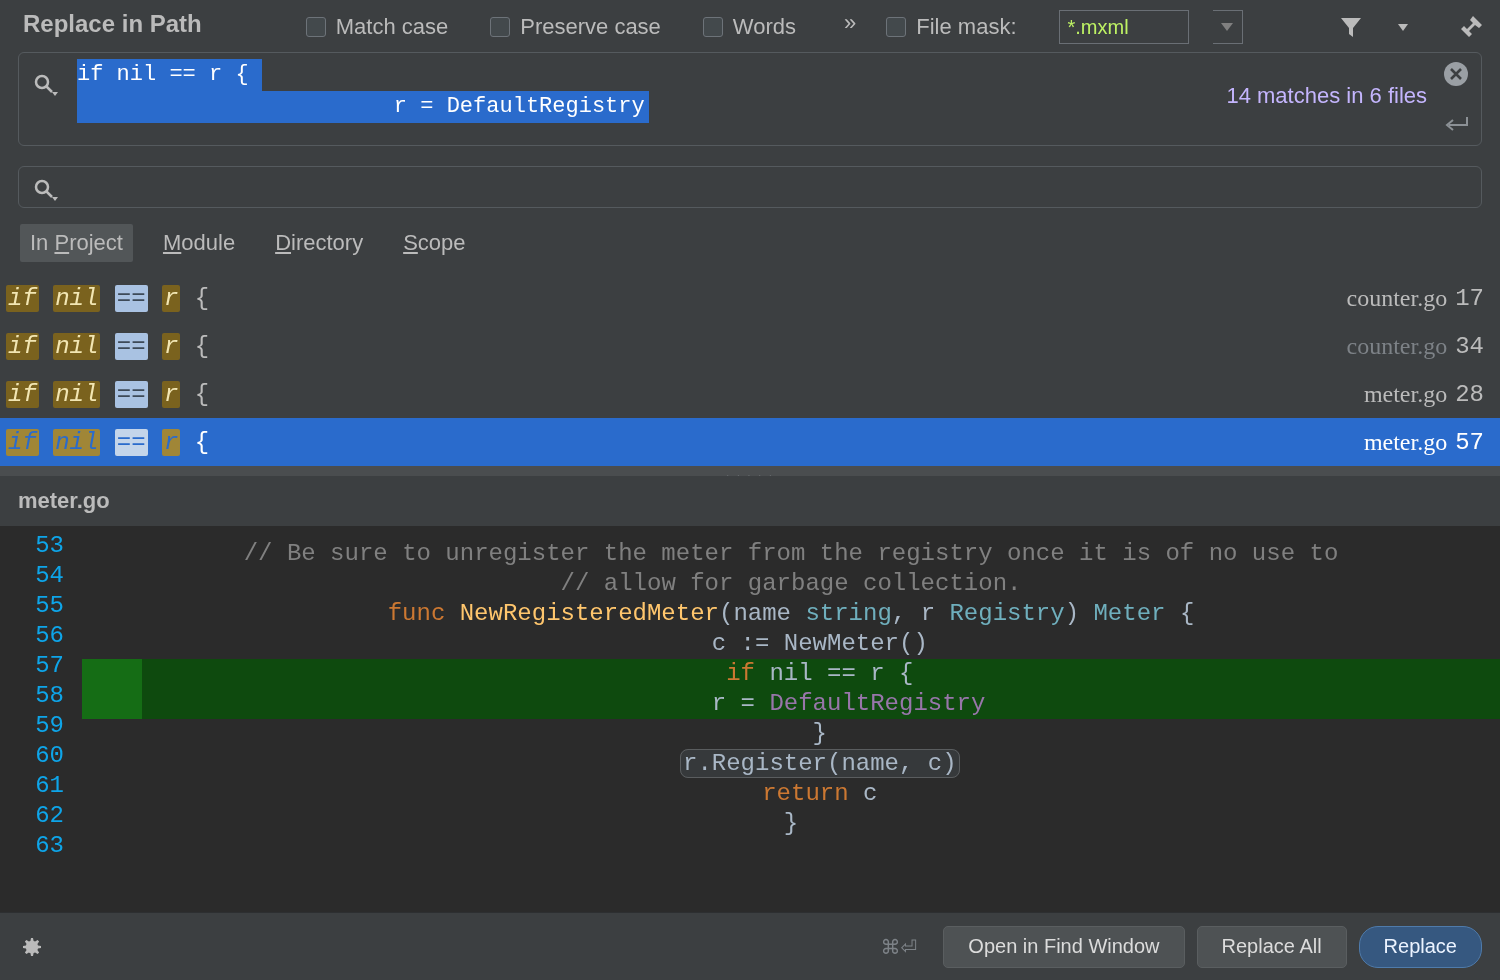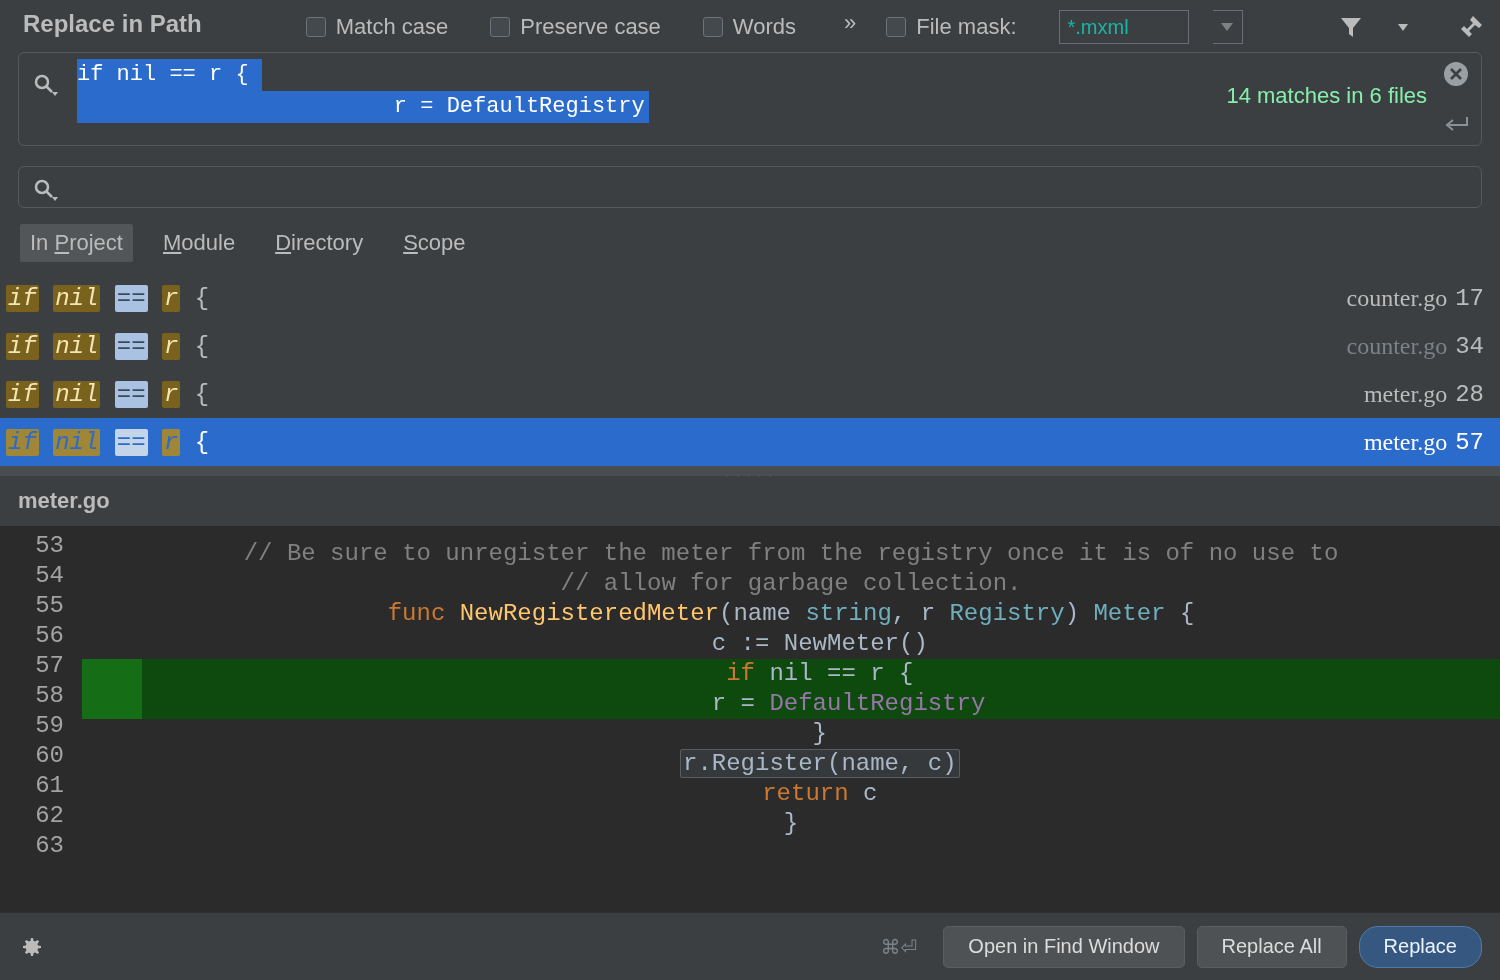--- a/index.html
+++ b/index.html
@@ -24,21 +24,21 @@
   }
   .chk-group { display:flex; align-items:center; margin-right:18px; }
   .chkbox {
     width:20px; height:20px; border:1px solid #6d7379; border-radius:3px;
     background:#43494c; margin-right:10px;
   }
   .chk-label { color:#bbbbbb; font-size:22px; }
   .more-glyph { font-size:22px; color:#bbbbbb; margin:0 6px; }
   .mask-input {
     width:130px; height:34px; border:1px solid #6a6f75; background:#3c3f41;
-    color:#14b8a6; font-size:20px; padding:0 8px;
+    color:#bef264; font-size:20px; padding:0 8px;
     display:flex; align-items:center;
   }
   .mask-drop {
     width:30px; height:34px; border:1px solid #6a6f75; border-left:none;
     background:#3c3f41; display:flex; align-items:center; justify-content:center;
   }
   .mask-drop svg path{ fill:#808080; }
   .spacer { flex:1; }
   .tool-icon {
     width:34px; height:34px; display:flex; align-items:center; justify-content:center;
@@ -65,21 +65,21 @@
   }
   .sel {
     background:#2a6bcc; color:#ffffff;
     display:inline-block;
     white-space:pre;
   }
   .sel.line2 { padding-right:4px; }
   .search-field .cb svg { fill:#9a9fa4; }
   .result-count {
     position:absolute; top:30px; right:54px;
-    color:#86efac; font-size:22px;
+    color:#c4b5fd; font-size:22px;
   }
   .clear-btn {
     position:absolute; top:8px; right:12px;
     width:26px; height:26px;
   }
   .enter-hint {
     position:absolute; bottom:6px; right:12px;
     color:#8c9196;
   }
   
@@ -144,21 +144,21 @@
     padding:12px 18px; font-weight:bold;
     border-bottom:1px solid #2b2b2b;
   }
   .code-area {
     display:flex; flex:1;
     font-family:"Menlo","Monaco","Courier New",monospace;
     font-size:24px; line-height:30px;
   }
   .gutter {
     width:82px; text-align:right; padding-right:18px; padding-top:4px;
-    color:#a3a3a3; background:#2b2b2b;
+    color:#0ea5e9; background:#2b2b2b;
   }
   .gutter div { height:30px; }
   .code { padding-top:12px; flex:1; position:relative;text-align:center; }
   .code .line { height:30px; white-space:pre; color:#a9b7c6; }
   .code .cmt { color:#808080; }
   .code .kw { color:#cc7832; }
   .code .fn { color:#ffc66d; }
   .code .id { color:#a9b7c6; }
   .code .ty { color:#6fafbd; }
   .code .gl { color:#9876aa; }
@@ -166,21 +166,21 @@
     content:""; position:absolute; left:0; right:0;
     height:30px; background:#0e4a0e; z-index:0;
   }
   .line.hl-green { position:relative; }
   .line.hl-green > span { position:relative; z-index:1; }
   .line.hl-green .indent-green {
     position:absolute; left:0; width:60px; height:30px; background:#156d15; z-index:0;
   }
   .line .boxed {
     background:#36393b; border:1px solid #5a5d5f;
-    padding:0 2px; border-radius:2px;
+    padding:0 2px; border-radius:8px;
   }
   
   .footer {
     height:68px; background:#3c3f41;
     display:flex; align-items:center; padding:0 18px;
     border-top:1px solid #2d2f31;
   }
   .gear-icon { width:26px; height:26px; }
   .footer-hint { color:#7d8287; font-size:20px; margin-left:16px; }
   .footer .spacer { flex:1; }

